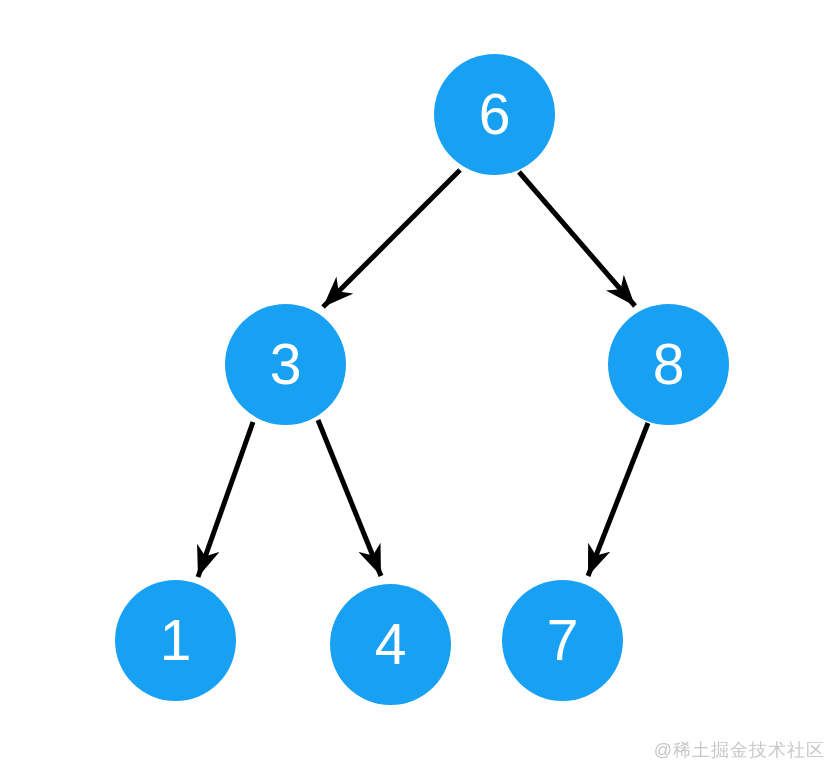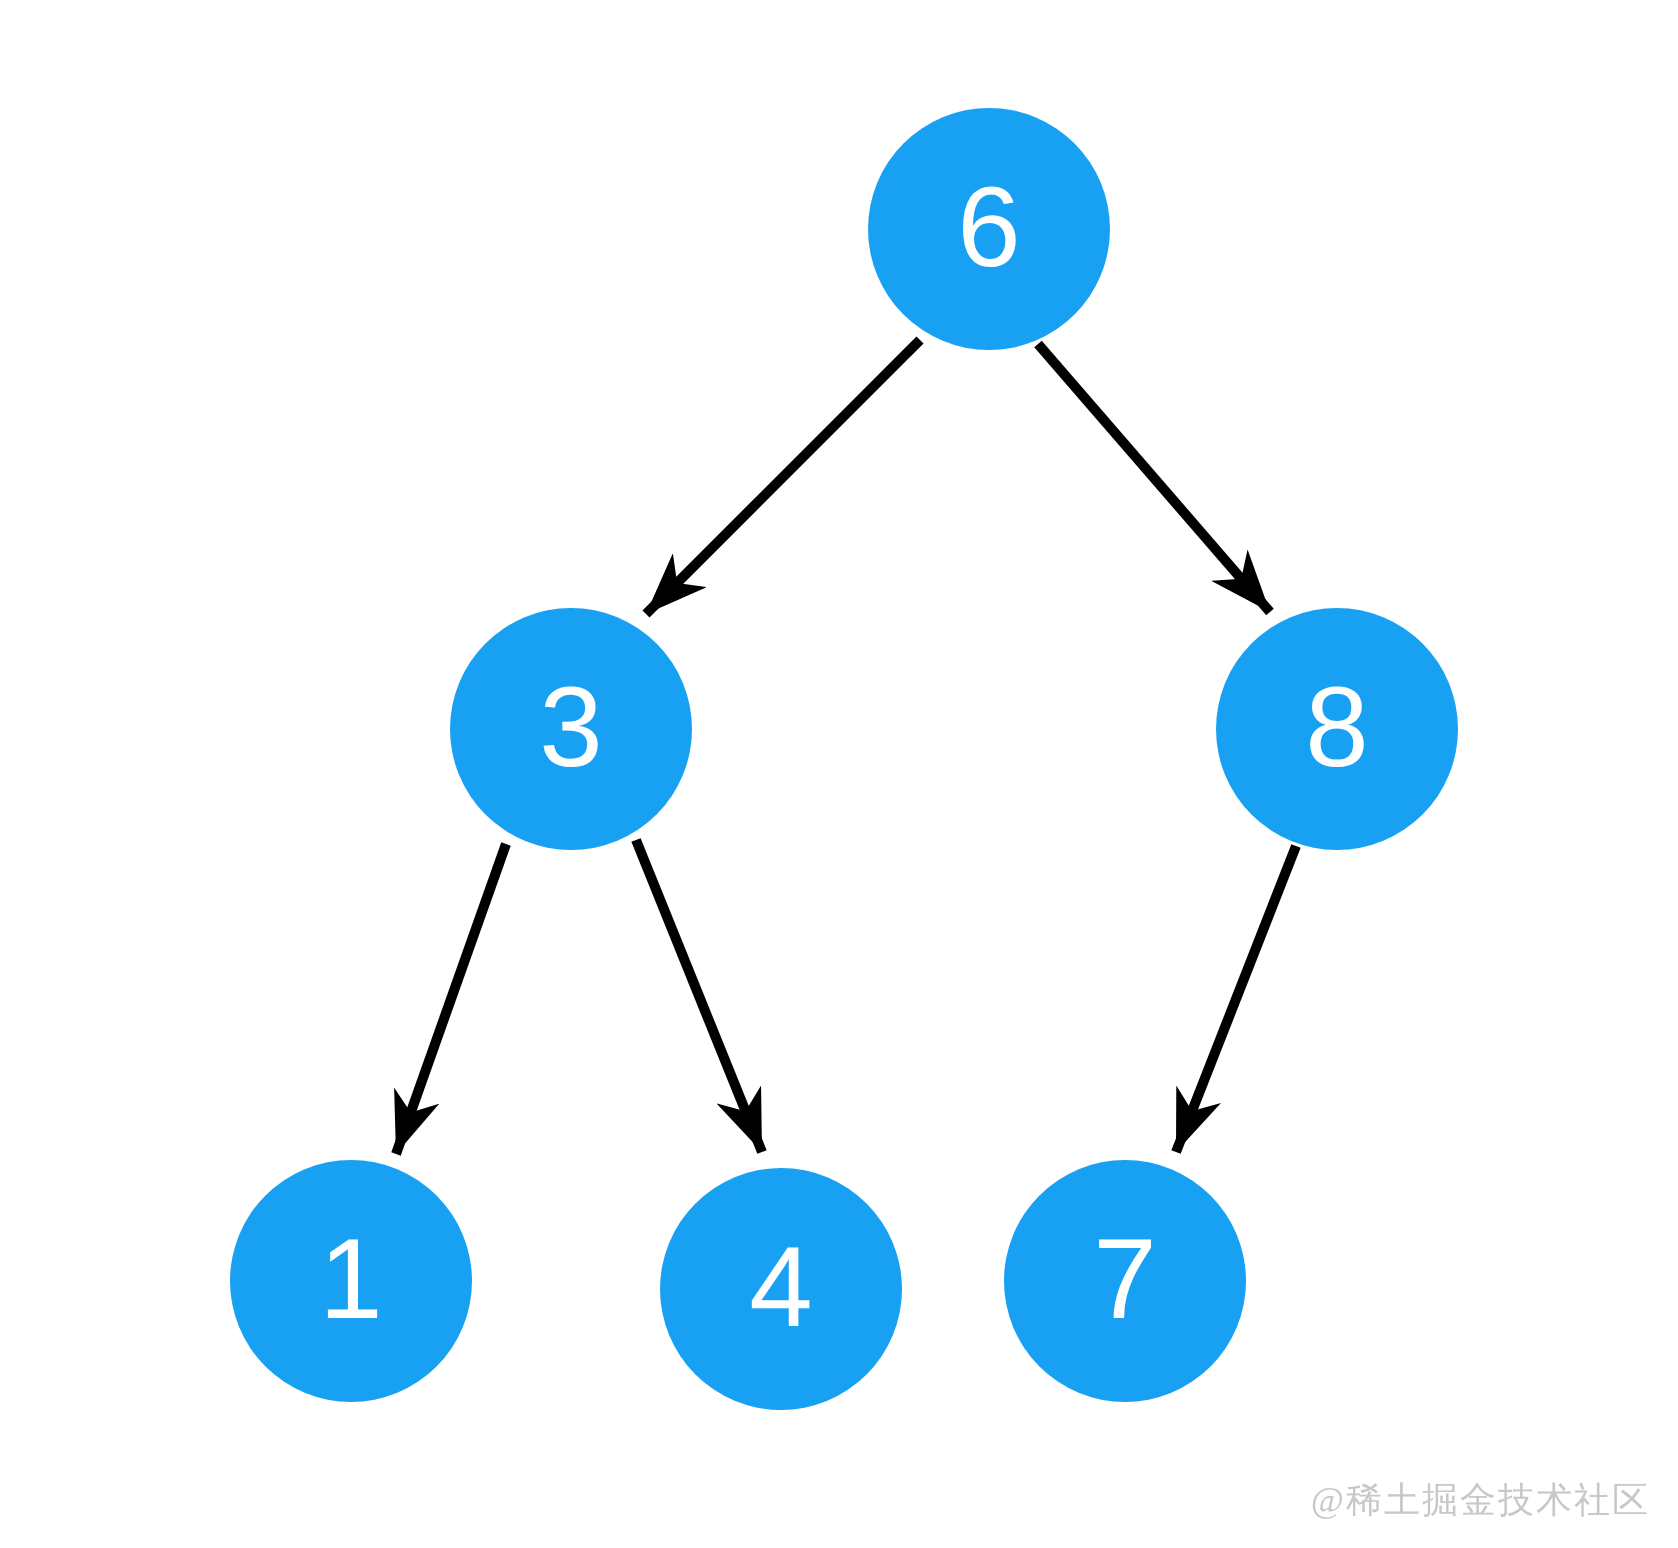--- a/index.html
+++ b/index.html
@@ -42,21 +42,20 @@
   .node-1 { left: 115px; top: 580px; }
   .node-4 { left: 330px; top: 584px; }
   .node-7 { left: 502px; top: 580px; }
   .watermark {
     position: absolute;
     right: 14px;
     bottom: 12px;
     font-size: 18px;
     letter-spacing: 1px;
     color: var(--watermark-color, #c8c8c8);
-    font-family: Liberation Serif, serif;
   }
 </style>
 </head>
 <body>
 
 <div id="canvas" style="--node-fill: #18a1f3; --node-text: #ffffff; --bg: #ffffff; --watermark-color: #c8c8c8;">
 
   <svg id="edges" width="839" height="774" viewBox="0 0 839 774">
     <defs>
       <marker id="arrowhead" markerUnits="userSpaceOnUse" markerWidth="32" markerHeight="24" viewBox="0 0 32 24" refX="31" refY="12" orient="auto">

